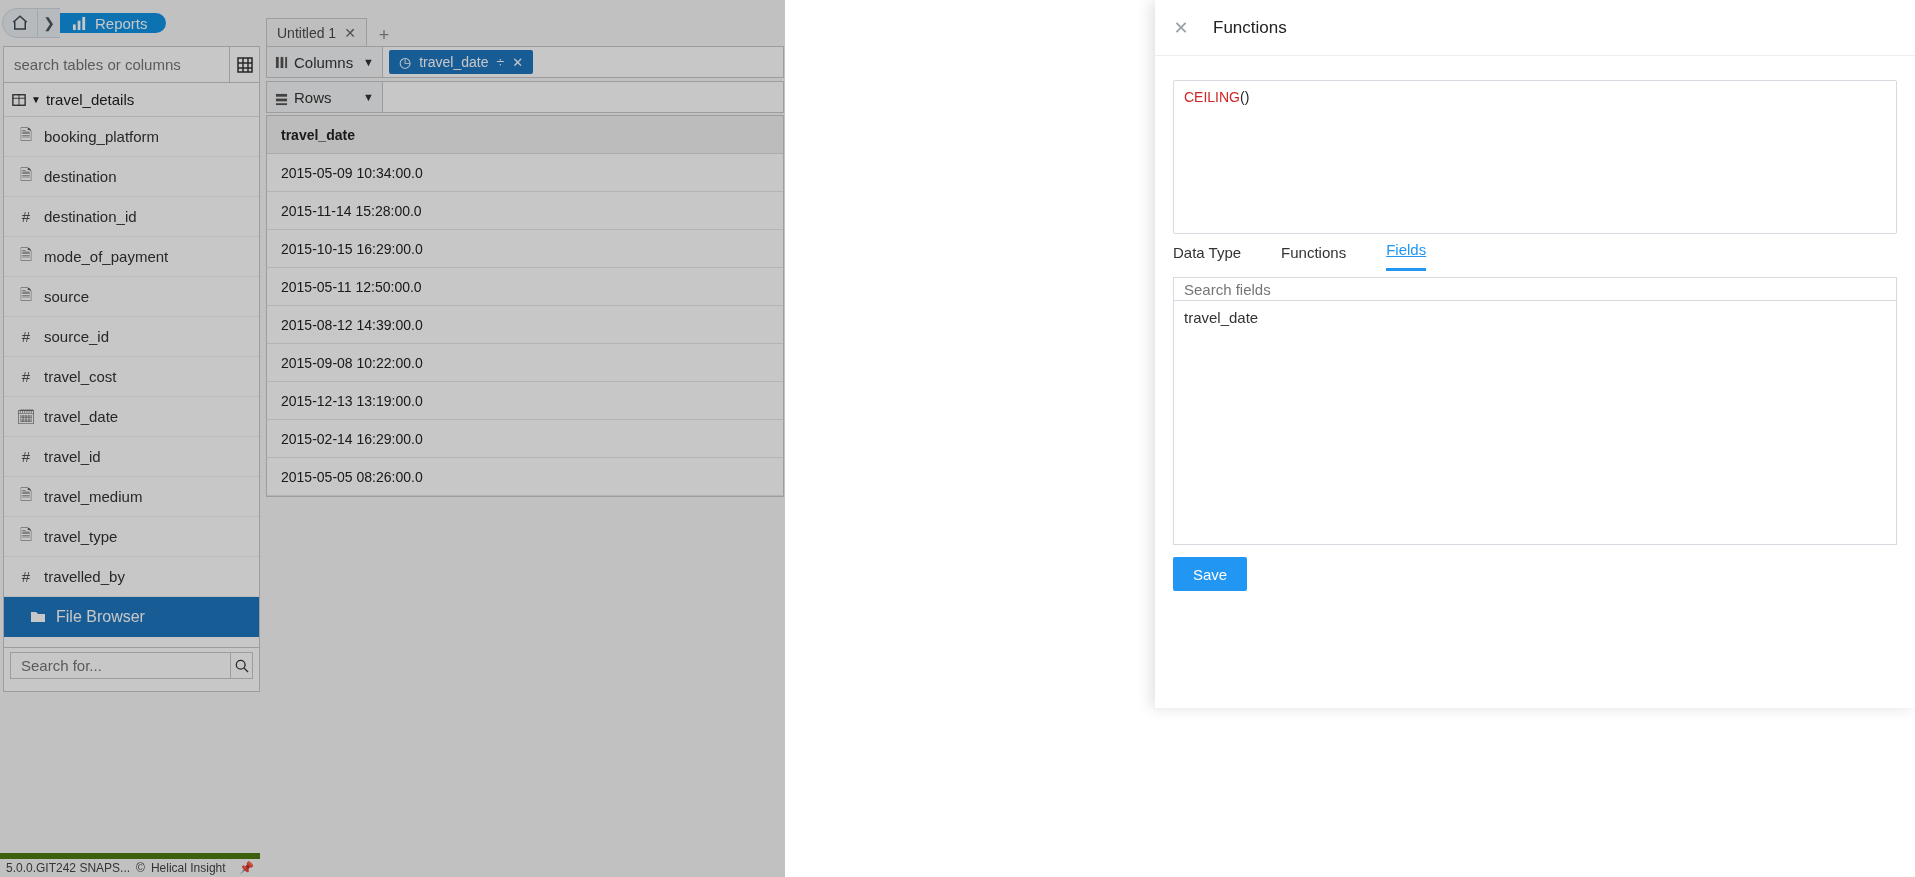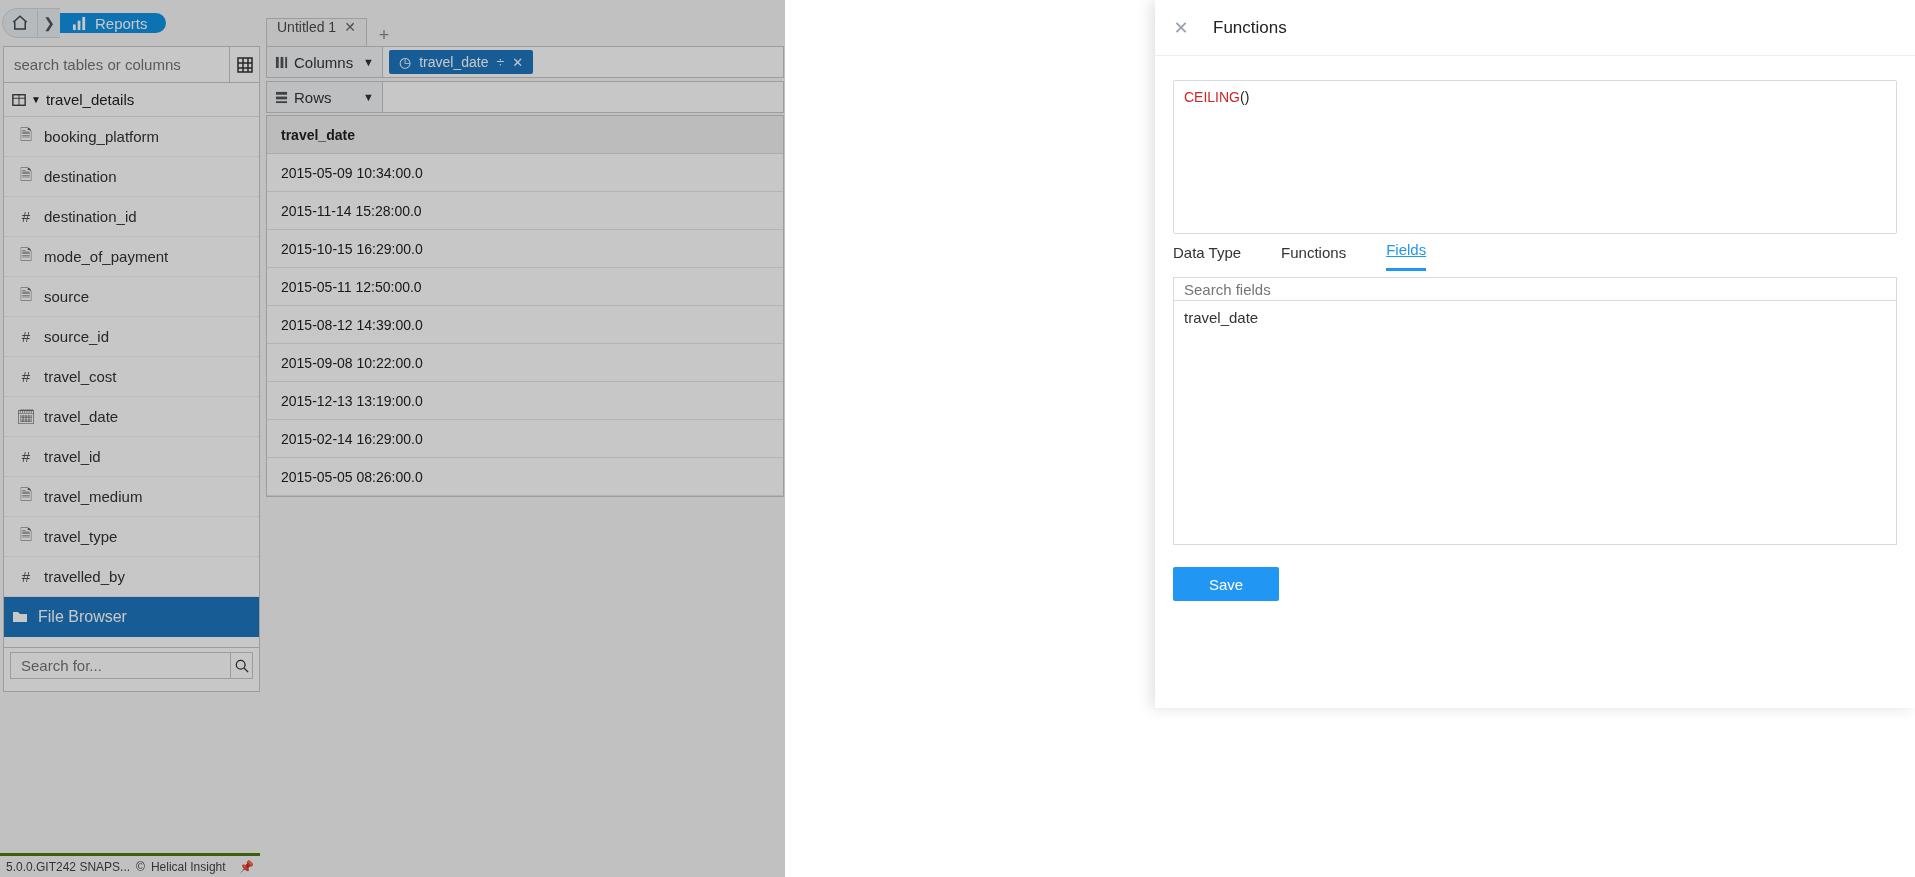--- a/index.html
+++ b/index.html
@@ -24,31 +24,31 @@
 .sidebar { position:absolute; left:3px; top:46px; width:257px; height:646px; border:1px solid #c9c9c9; background:#fff; display:flex; flex-direction:column;}
 .search-row { height:36px; display:flex; border-bottom:1px solid #c9c9c9;}
 .search-row input { flex:1; border:none; padding:0 10px; font-size:15px; color:#7b7b7b; outline:none;}
 .search-row .grid-btn { width:30px; display:flex; align-items:center; justify-content:center; border-left:1px solid #c9c9c9; cursor:pointer;}
 .search-row .grid-btn svg { width:16px; height:16px; stroke:#333; fill:none; stroke-width:1.5;}
 .table-hdr { height:34px; display:flex; align-items:center; gap:5px; padding:0 8px; border-bottom:1px solid #e1e1e1; font-size:15px; color:#222;}
 .table-hdr .tri { font-size:10px; }
 .field-list { overflow:hidden; }
 .field-item { height:40px; display:flex; align-items:center; gap:10px; padding:0 14px; font-size:15px; color:#333; border-bottom:1px solid #f0f0f0; cursor:pointer;}
 .field-item .ico { width:16px; display:inline-flex; justify-content:center; color:#555; font-size:15px;}
-.file-browser { height:40px; background:#1b77c5; color:#fff; display:flex; align-items:center; gap:10px; padding:0 8px; font-size:16px; cursor:pointer;}
+.file-browser { height:40px; background:#1b77c5; color:#fff; display:flex; align-items:center; gap:10px; padding:0 26px; font-size:16px; cursor:pointer;}
 .file-browser svg { width:16px; height:16px; fill:#fff; }
 .searchfor-row { height:36px; display:flex; border-top:1px solid #c9c9c9; margin-top:10px;}
 .searchfor-row input { flex:1; border:1px solid #c9c9c9; border-right:none; padding:12px 10px; margin:4px 0 4px 6px; font-size:15px; color:#7b7b7b;}
 .searchfor-row .sbtn { width:30px; border:1px solid #c9c9c9; margin:4px 6px 4px 0; display:flex; align-items:center; justify-content:center;}
-.footer { position:absolute; left:0; bottom:0; width:260px; height:24px; font-size:12px; color:#444; display:flex; align-items:center; gap:6px; padding:0 6px; border-top:3px solid #4d7c0f;}
+.footer { position:absolute; left:0; bottom:0; width:260px; height:24px; font-size:12px; color:#444; display:flex; align-items:center; gap:6px; padding:0 6px; border-top:6px solid #4d7c0f;}
 .footer .pin { margin-left:auto; }
 
 
 .tabsbar { position:absolute; left:266px; top:16px; height:30px; display:flex; align-items:flex-end; }
-.tab { height:28px; padding:0 10px; display:flex; align-items:flex-start; gap:8px; font-size:14px; color:#4b4b4b; border:1px solid #c9c9c9; border-bottom:none; background:#f4f4f4;}
+.tab { height:28px; padding:0 10px; display:flex; align-items:center; gap:8px; font-size:14px; color:#4b4b4b; border:1px solid #c9c9c9; border-bottom:none; background:#f4f4f4;}
 .tab .close { font-size:14px; color:#666; cursor:pointer;}
 .tab-add { width:22px; text-align:center; font-size:18px; color:#888; cursor:pointer; margin-left:6px;}
 
 .shelves { position:absolute; left:266px; top:46px; width:518px; }
 .shelf { height:32px; border:1px solid #c9c9c9; display:flex; align-items:center; background:#fff;}
 .shelf-label { width:116px; height:100%; display:flex; align-items:center; justify-content:space-between; padding:0 8px; border-right:1px solid #c9c9c9; background:#f4f5f6; color:#333; font-size:15px;}
 .shelf-label .dd { font-size:11px; color:#333;}
 .pill { height:24px; background:#1b77c5; color:#fff; margin-left:6px; display:inline-flex; align-items:center; gap:8px; padding:0 10px; font-size:14px; border-radius:2px;}
 .pill .x { cursor:pointer; font-size:13px;}
 
@@ -64,21 +64,21 @@
 .rp-body { padding:24px 18px 0 18px; }
 .editor { width:100%; height:154px; border:1px solid #d5dbe0; border-radius:2px; padding:8px 10px; font-family:monospace; font-size:14px; color:#222;}
 .editor .fn { color:#d12525; }
 .tabs3 { display:flex; gap:40px; margin-top:3px; font-size:15px;align-items:flex-end;}
 .tabs3 .t { padding:4px 0 10px 0; cursor:pointer; color:#333;}
 .tabs3 .t.active { color:#2196f3; border-bottom:3px solid #2196f3;text-decoration:underline;}
 .fields-search { margin-top:6px; }
 .fields-search input { width:100%; height:24px; border:1px solid #d5dbe0; padding:0 10px; font-size:15px; color:#888;}
 .fields-list { border:1px solid #d5dbe0; border-top:none; height:244px; overflow:auto;}
 .fields-list .fi { height:32px; display:flex; align-items:center; padding:0 10px; font-size:15px; color:#333; cursor:pointer;}
-.save-btn { margin-top:22px; height:34px; padding:0 36px; background:#2196f3; color:#fff; border:none; border-radius:2px; font-size:15px; cursor:pointer;}
+.save-btn { margin-top:12px; height:34px; padding:0 20px; background:#2196f3; color:#fff; border:none; border-radius:2px; font-size:15px; cursor:pointer;}
 
 
 svg { display:block; }
 </style>
 </head>
 <body>
 
 <div class="app">
 
   <div class="left-region dim">
@@ -220,21 +220,21 @@
         </div>
         <span class="pill">
           <span>◷</span>
           <span>travel_date</span>
           <span>÷</span>
           <span class="x">✕</span>
         </span>
       </div>
       <div class="shelf" style="margin-top:3px;">
         <div class="shelf-label">
-          <span style="display:flex;align-items:center;gap:6px;">
+          <span style="display:flex;align-items:flex-end;gap:6px;">
             <svg viewBox="0 0 14 14" width="13" height="13">
                 <rect x="1" y="1" width="12" height="3" fill="#555"></rect>
                 <rect x="1" y="6" width="12" height="3" fill="#555"></rect>
                 <rect x="1" y="11" width="12" height="2" fill="#555"></rect>
               </svg>
             <span>Rows</span>
           </span>
           <span class="dd">▼</span>
         </div>
       </div>

